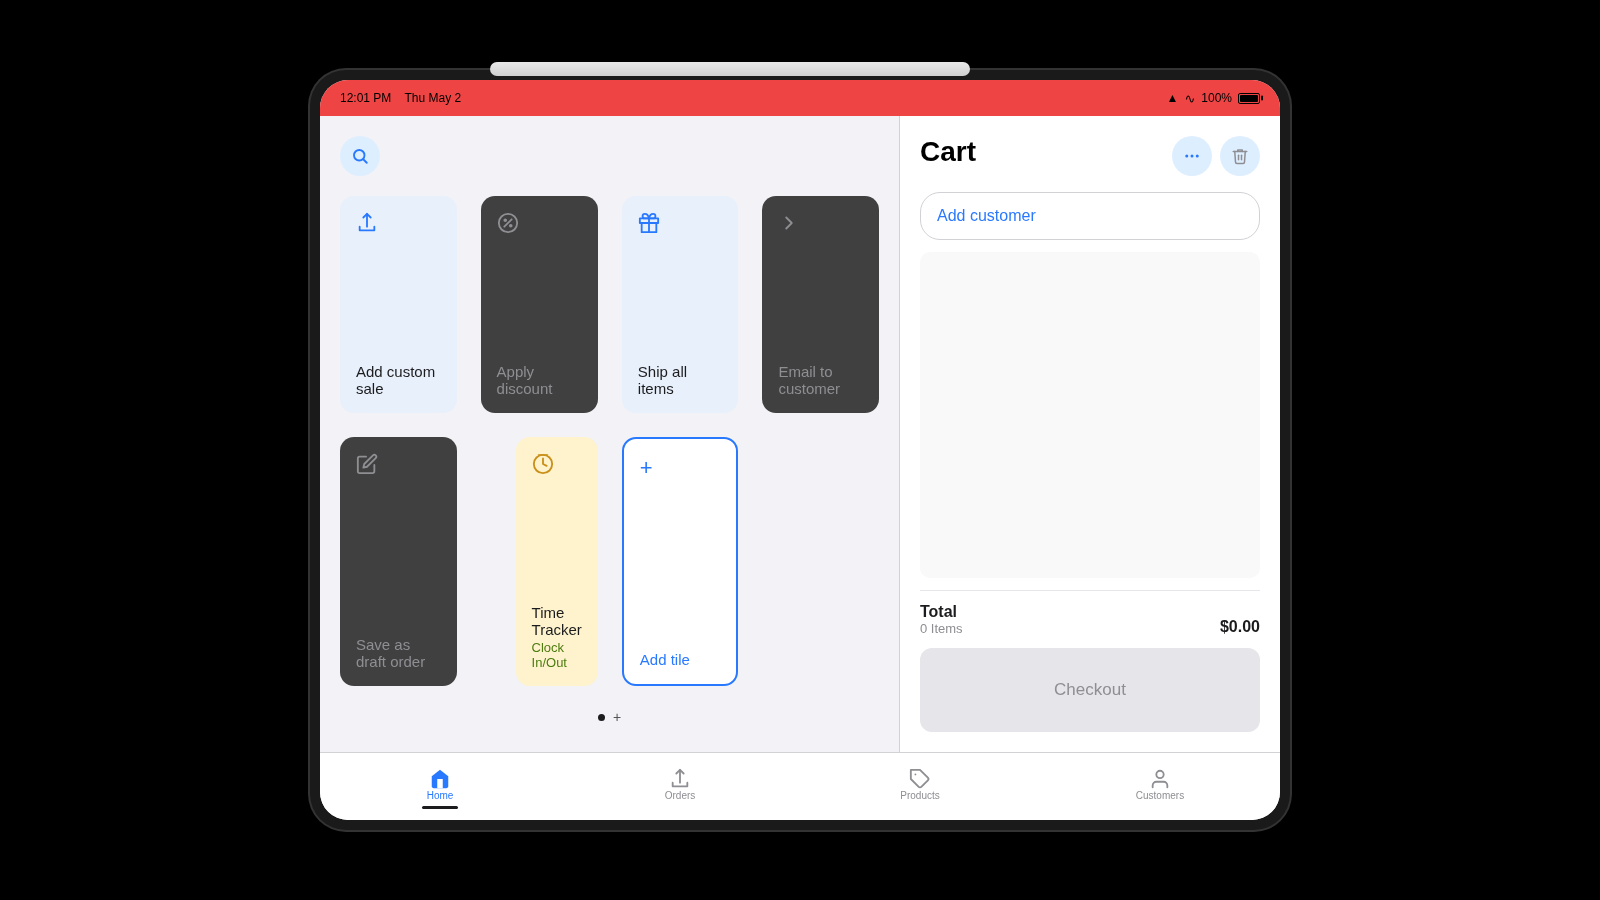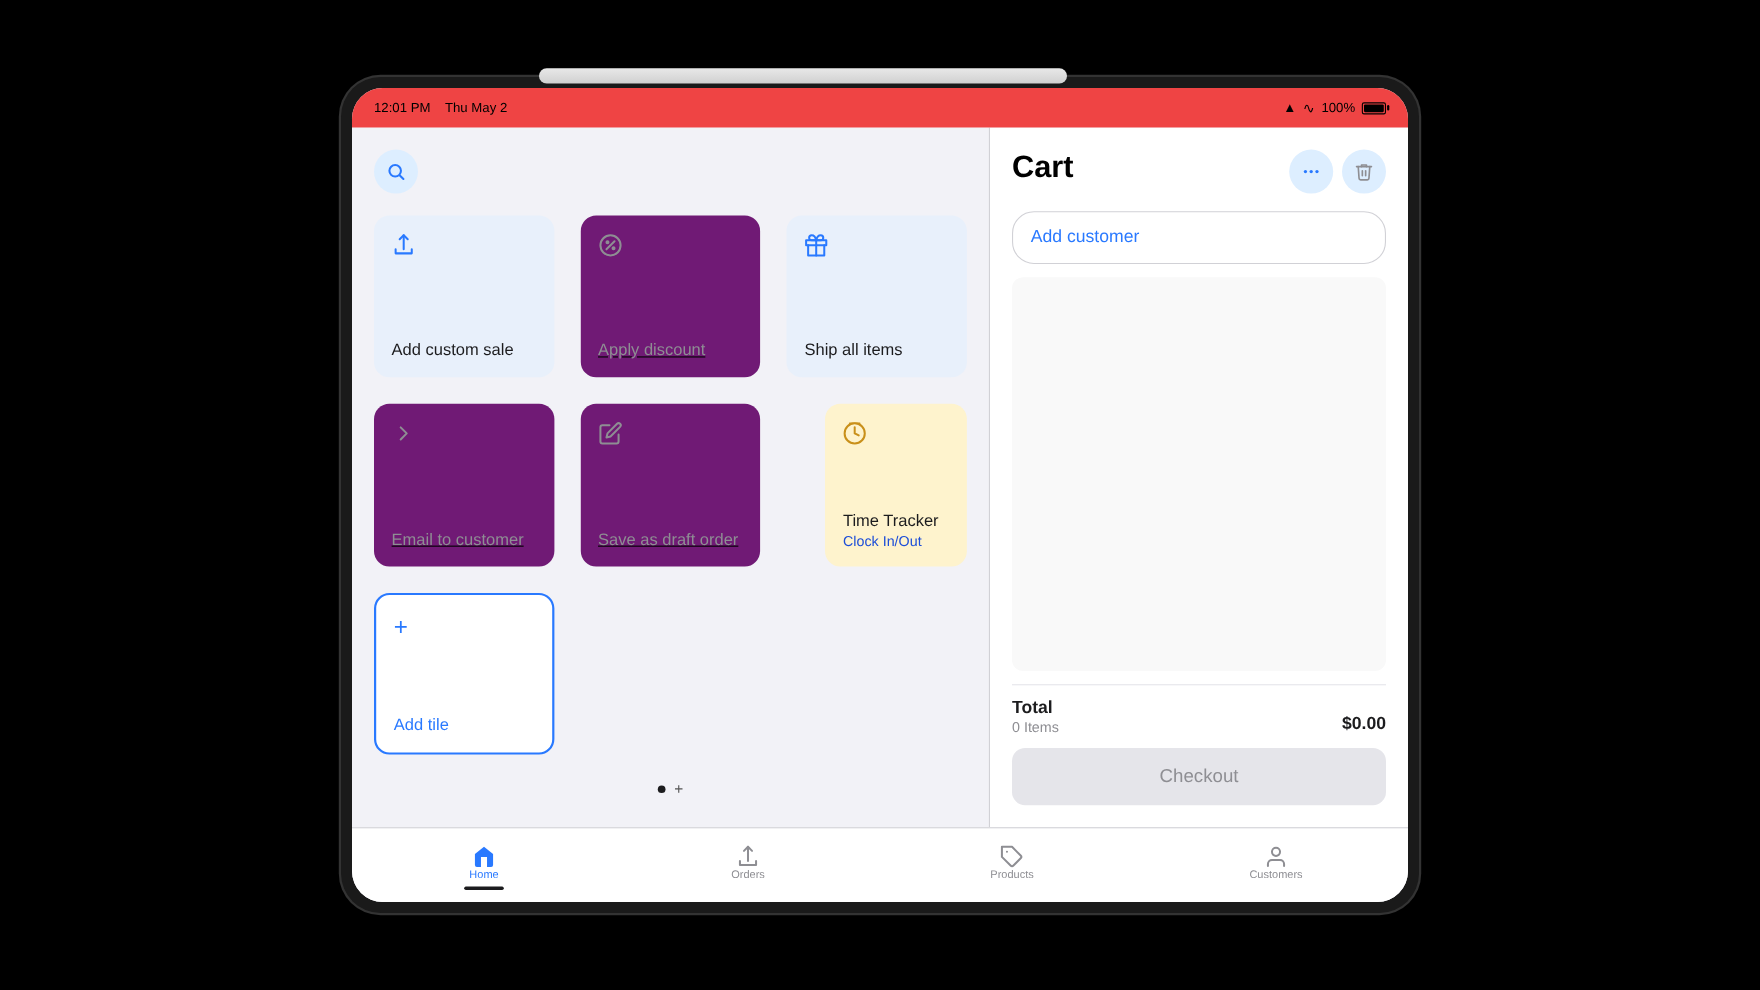--- a/index.html
+++ b/index.html
@@ -116,37 +116,36 @@
       border: none;
       cursor: pointer;
       display: flex;
       align-items: center;
       justify-content: center;
       color: #2979ff;
       font-size: 18px;
     }
     .tiles-grid {
       display: grid;
-      grid-template-columns: 1fr 1fr 1fr;
+      grid-template-columns: 1fr 1fr 1fr 1fr;
       gap: 24px;
       flex: 1;
     }
     .tile {
       background: #e8f0fb;
       border-radius: 14px;
       padding: 16px;
       display: flex;
       flex-direction: column;
       justify-content: space-between;
       min-height: 100px;
       cursor: pointer;
     }
     .tile-gray {
-      background: #701a75;
-      text-decoration: underline;
+      background: #404040;
     }
     .tile-yellow {
       background: #fef3cd;
       margin-left: 35px;
     }
     .tile-white-border {
       background: #fff;
       border: 2px solid #2979ff;
     }
     .tile-icon {
@@ -160,21 +159,21 @@
     .tile-label {
       font-size: 15px;
       font-weight: 500;
       color: #1c1c1e;
     }
     .tile-label-gray {
       color: #8e8e93;
     }
     .tile-sublabel {
       font-size: 13px;
-      color: #1d4ed8;
+      color: #4d7c0f;
       font-weight: 500;
       margin-top: 2px;
     }
     .tile-add {
       color: #2979ff;
       font-size: 22px;
     }
     .page-dots {
       display: flex;
       justify-content: center;
@@ -274,21 +273,21 @@
       font-size: 13px;
       color: #8e8e93;
     }
     .total-amount {
       font-size: 16px;
       font-weight: 600;
       color: #1c1c1e;
     }
     .checkout-btn {
       width: 100%;
-      padding: 16px;
+      padding: 32px;
       background: #e5e5ea;
       border: none;
       border-radius: 12px;
       font-size: 17px;
       font-weight: 500;
       color: #8e8e93;
       cursor: not-allowed;
     }
     .tab-bar {
       background: #fff;

